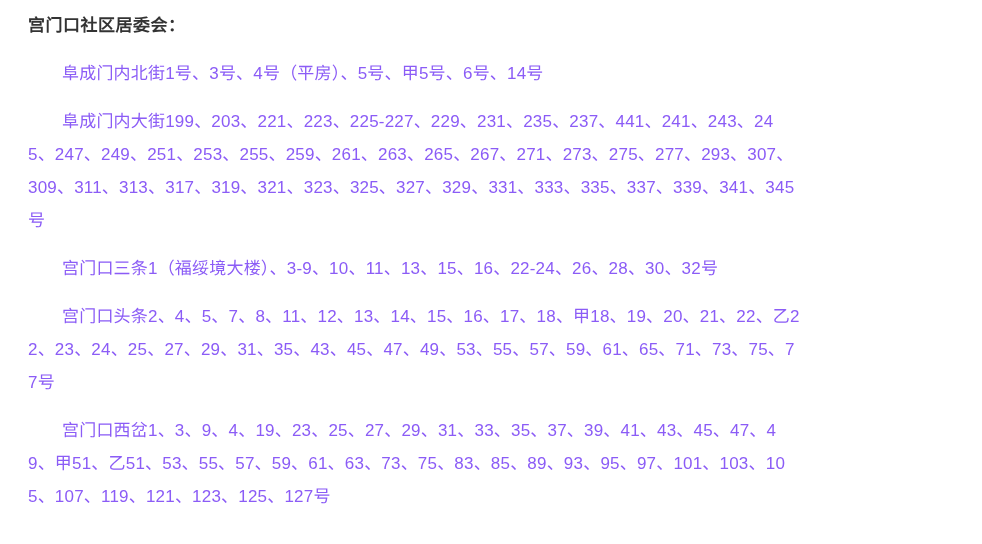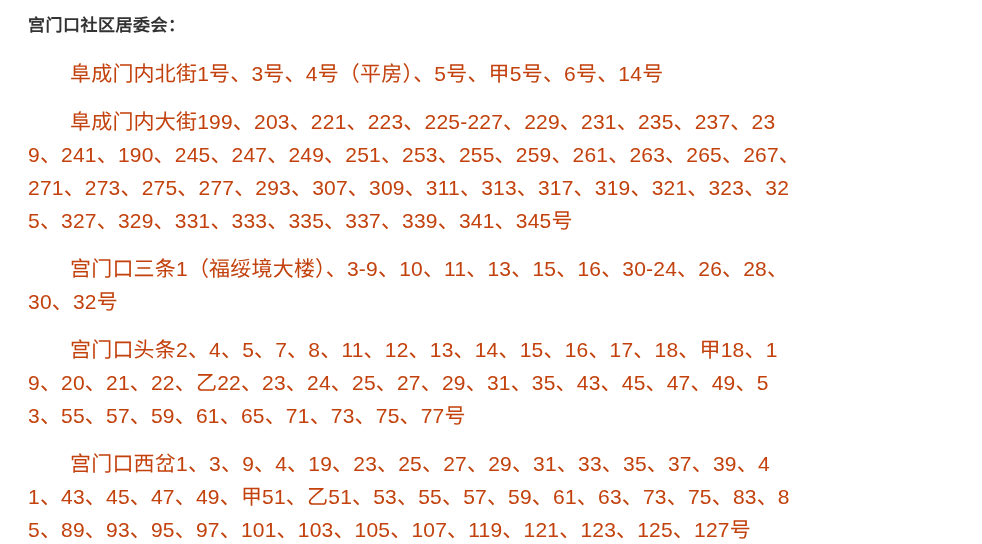--- a/index.html
+++ b/index.html
@@ -18,39 +18,39 @@
   }
   .doc-title {
     font-size: 17px;
     font-weight: bold;
     line-height: 30px;
     margin-bottom: 16px;
     color: #333333;
     letter-spacing: 0.5px;
   }
   .doc p.addr {
-    font-size: 21px;
+    font-size: 17px;
     line-height: 33px;
     margin-bottom: 15px;
     text-indent: 2em;
-    color: #c2410c;
+    color: #8b5cf6;
     word-break: break-all;
     letter-spacing: 0.2px;
   }
 </style>
 </head>
 <body>
 
 <div class="doc">
   <div class="doc-title">宫门口社区居委会：</div>
 
   <p class="addr">阜成门内北街1号、3号、4号（平房）、5号、甲5号、6号、14号</p>
 
-  <p class="addr">阜成门内大街199、203、221、223、225-227、229、231、235、237、239、241、190、245、247、249、251、253、255、259、261、263、265、267、271、273、275、277、293、307、309、311、313、317、319、321、323、325、327、329、331、333、335、337、339、341、345号</p>
+  <p class="addr">阜成门内大街199、203、221、223、225-227、229、231、235、237、441、241、243、245、247、249、251、253、255、259、261、263、265、267、271、273、275、277、293、307、309、311、313、317、319、321、323、325、327、329、331、333、335、337、339、341、345号</p>
 
 
 
-  <p class="addr">宫门口三条1（福绥境大楼）、3-9、10、11、13、15、16、30-24、26、28、30、32号</p>
+  <p class="addr">宫门口三条1（福绥境大楼）、3-9、10、11、13、15、16、22-24、26、28、30、32号</p>
 
   <p class="addr">宫门口头条2、4、5、7、8、11、12、13、14、15、16、17、18、甲18、19、20、21、22、乙22、23、24、25、27、29、31、35、43、45、47、49、53、55、57、59、61、65、71、73、75、77号</p>
 
   <p class="addr">宫门口西岔1、3、9、4、19、23、25、27、29、31、33、35、37、39、41、43、45、47、49、甲51、乙51、53、55、57、59、61、63、73、75、83、85、89、93、95、97、101、103、105、107、119、121、123、125、127号</p>
 </div>
 
 </body></html>

